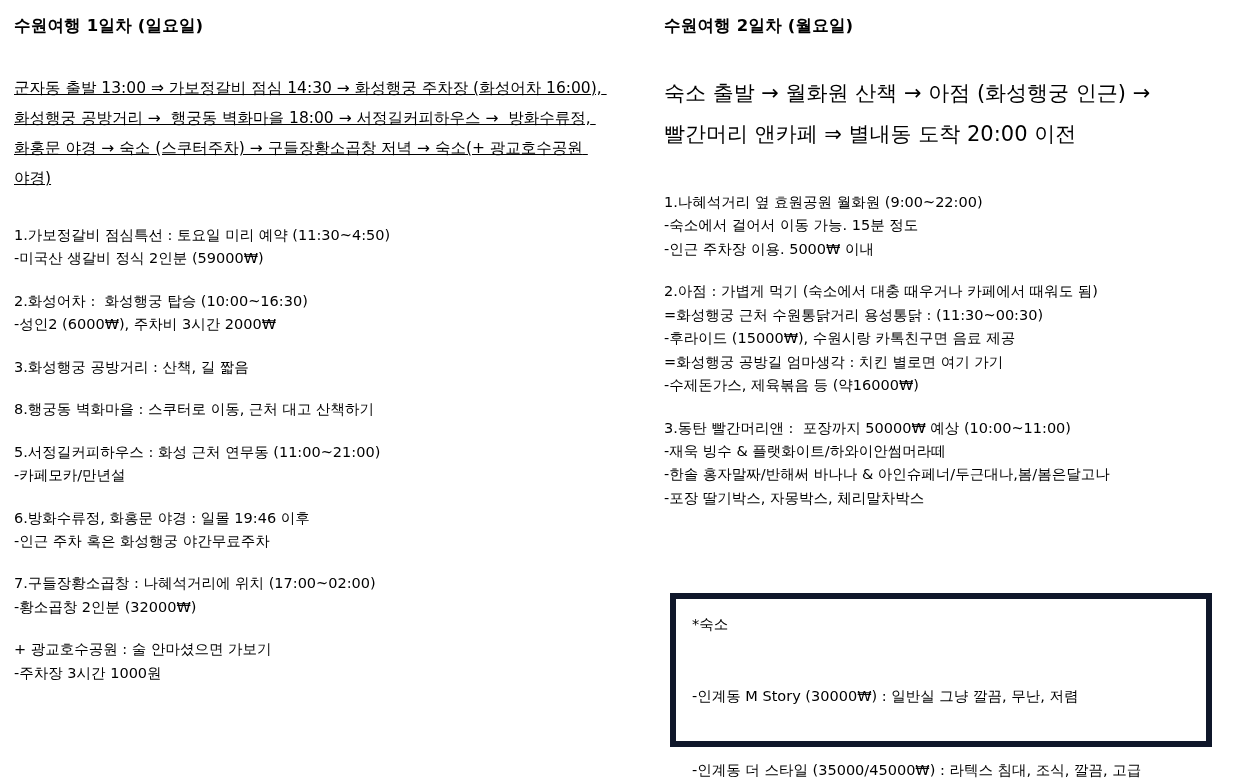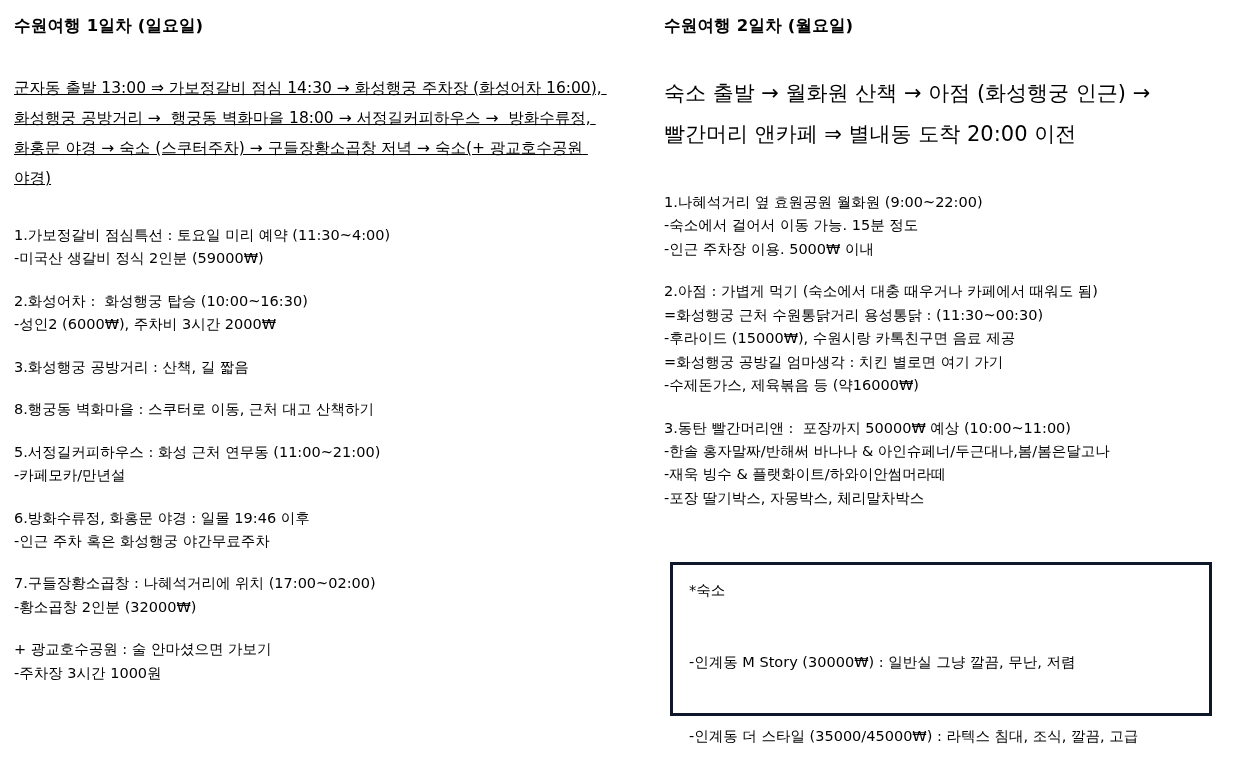--- a/index.html
+++ b/index.html
@@ -69,24 +69,24 @@
     line-height: 1.62;
     white-space: pre-wrap;
     word-break: keep-all;
   }
   .blocks-right {
     margin-top: 36px;
   }
   .note-box {
     position: absolute;
     left: 670px;
-    top: 562px;
+    top: 593px;
     width: 542px;
     height: 154px;
-    border: 3px solid #0f172a;
+    border: 6px solid #0f172a;
     box-sizing: border-box;
     padding: 14px 16px 10px 16px;
   }
   .note-title {
     font-size: 14.5px;
     line-height: 1.6;
     margin-bottom: 22px;
   }
   .note-line {
     font-size: 14.5px;
@@ -99,21 +99,21 @@
 </head>
 <body>
 
 <div class="page">
 
   <div class="col col-left">
     <div class="doc-title">수원여행 1일차 (일요일)</div>
     <div class="intro">군자동 출발 13:00 ⇒ 가보정갈비 점심 14:30 → 화성행궁 주차장 (화성어차 16:00), 화성행궁 공방거리 →  행궁동 벽화마을 18:00 → 서정길커피하우스 →  방화수류정, 화홍문 야경 → 숙소 (스쿠터주차) → 구들장황소곱창 저녁 → 숙소(+ 광교호수공원 야경)</div>
     <div class="blocks">
       <div class="block">
-        <div class="line">1.가보정갈비 점심특선 : 토요일 미리 예약 (11:30~4:00)</div>
+        <div class="line">1.가보정갈비 점심특선 : 토요일 미리 예약 (11:30~4:50)</div>
         <div class="line">-미국산 생갈비 정식 2인분 (59000₩)</div>
       </div>
       <div class="block">
         <div class="line">2.화성어차 :  화성행궁 탑승 (10:00~16:30)</div>
         <div class="line">-성인2 (6000₩), 주차비 3시간 2000₩</div>
       </div>
       <div class="block">
         <div class="line">3.화성행궁 공방거리 : 산책, 길 짧음</div>
       </div>
       <div class="block">
@@ -149,22 +149,22 @@
       </div>
       <div class="block">
         <div class="line">2.아점 : 가볍게 먹기 (숙소에서 대충 때우거나 카페에서 때워도 됨)</div>
         <div class="line">=화성행궁 근처 수원통닭거리 용성통닭 : (11:30~00:30)</div>
         <div class="line">-후라이드 (15000₩), 수원시랑 카톡친구면 음료 제공</div>
         <div class="line">=화성행궁 공방길 엄마생각 : 치킨 별로면 여기 가기</div>
         <div class="line">-수제돈가스, 제육볶음 등 (약16000₩)</div>
       </div>
       <div class="block">
         <div class="line">3.동탄 빨간머리앤 :  포장까지 50000₩ 예상 (10:00~11:00)</div>
+        <div class="line">-재욱 빙수 &amp; 플랫화이트/하와이안썸머라떼</div>
         <div class="line">-한솔 홍자말짜/반해써 바나나 &amp; 아인슈페너/두근대나,봄/봄은달고나</div>
-        <div class="line">-재욱 빙수 &amp; 플랫화이트/하와이안썸머라떼</div>
         <div class="line">-포장 딸기박스, 자몽박스, 체리말차박스</div>
       </div>
     </div>
   </div>
 
   <div class="note-box">
     <div class="note-title">*숙소</div>
     <div class="note-line">-인계동 M Story (30000₩) : 일반실 그냥 깔끔, 무난, 저렴</div>
     <div class="note-line">-인계동 더 스타일 (35000/45000₩) : 라텍스 침대, 조식, 깔끔, 고급</div>
     <div class="note-line">-인계동 조이플러스 (50000₩) : 테라스, 안마의자, 조리 가능</div>

